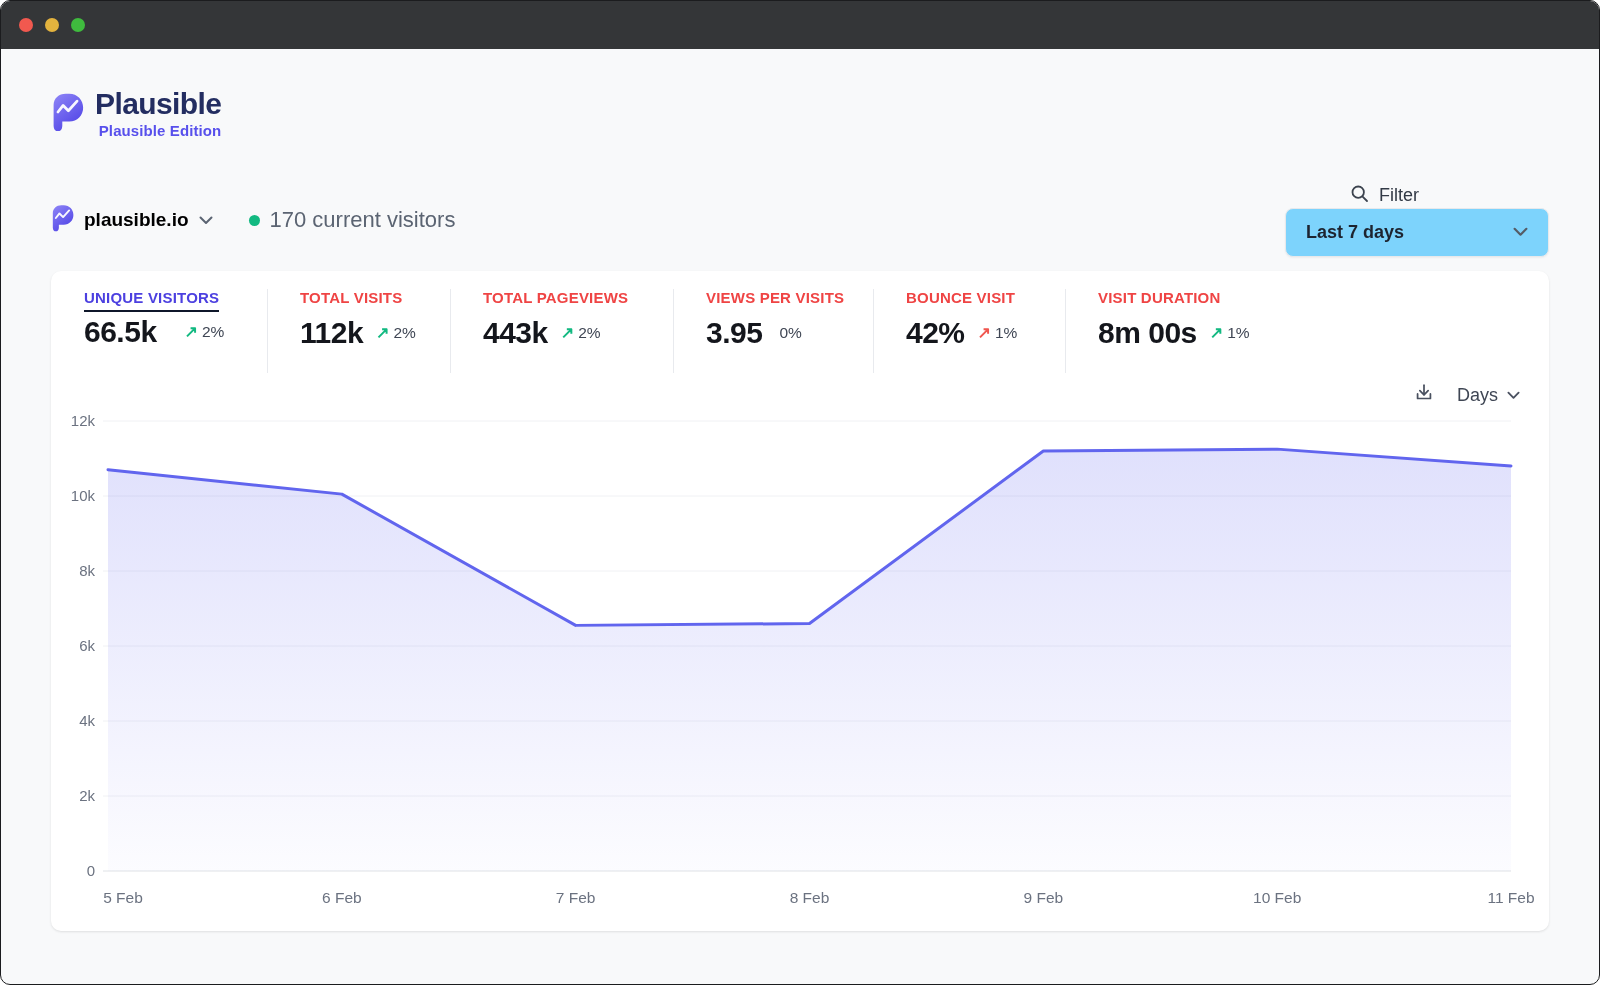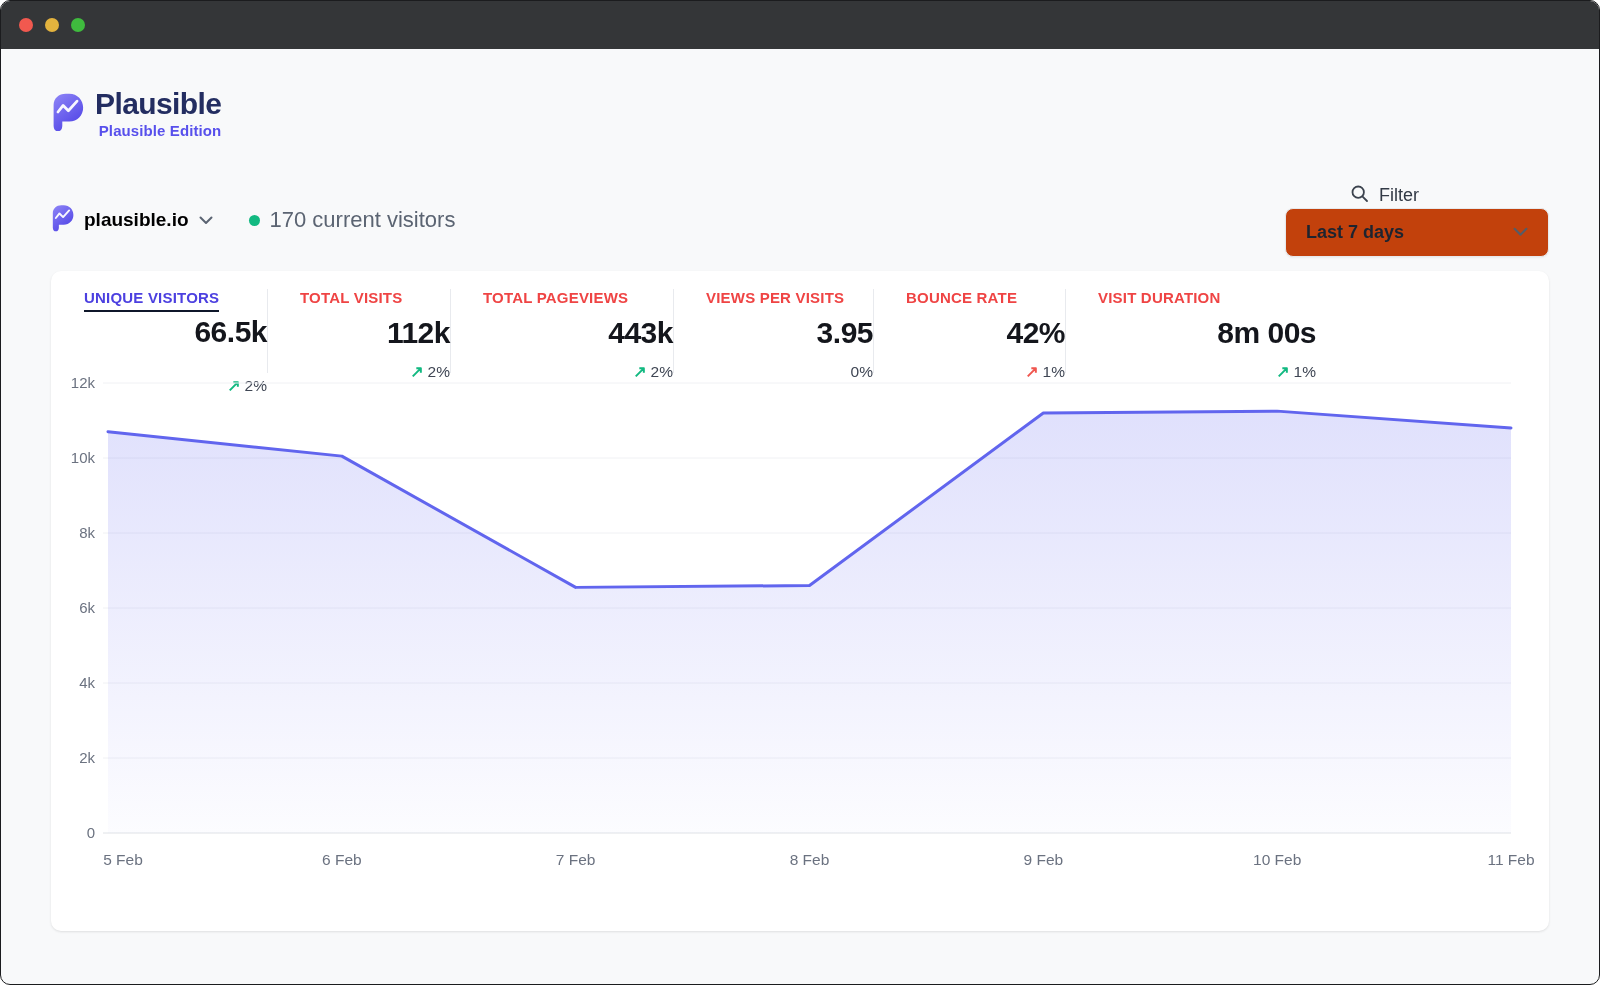--- a/index.html
+++ b/index.html
@@ -18,38 +18,38 @@
   .site-left { display:flex; align-items:center; }
   .site-picker { display:flex; align-items:center; gap:10px; cursor:pointer; }
   .site-name { font-size:19px; font-weight:700; color:#000000; }
   .live { display:flex; align-items:center; gap:10px; margin-left:36px; cursor:pointer; }
   .live-dot { width:11px; height:11px; border-radius:50%; background:#12b981; }
   .live-text { font-size:22px; color:#5b6472; }
 
   .site-right { display:flex; align-items:center;flex-direction:column; }
   .filter-btn { display:flex; align-items:center; gap:9px; cursor:pointer; }
   .filter-label { font-size:18px; color:#323a46; }
-  .datebox { margin-left:65px; width:264px; height:49px; box-sizing:border-box; background:#c2410c;
+  .datebox { margin-left:65px; width:264px; height:49px; box-sizing:border-box; background:#7dd3fc;
              border:1px solid #e7e9ec; border-radius:8px; box-shadow:0 1px 2px rgba(0,0,0,.05);
              display:flex; align-items:center; padding:9px 20px; cursor:pointer; }
   .datebox-label { font-size:18px; font-weight:600; color:#1d2430; }
   .datebox .chev { margin-left:auto; }
 
   .card { margin-top:26px; height:660px; box-sizing:border-box; background:#fff; border-radius:10px;
           box-shadow:0 1px 3px rgba(0,0,0,.07), 0 1px 2px rgba(0,0,0,.04); padding-top:18px; }
 
   .stats { display:flex; padding-left:33px; height:84px; }
   .stat { box-sizing:border-box; padding-left:32px; border-right:1px solid #e8eaee; cursor:pointer; }
   .stat:first-child { padding-left:0; }
   .stat:last-child { border-right:none; }
   .stat:nth-child(1){ width:184px; } .stat:nth-child(2){ width:183px; } .stat:nth-child(3){ width:223px; }
   .stat:nth-child(4){ width:200px; } .stat:nth-child(5){ width:192px; } .stat:nth-child(6){ width:250px; }
   .stat-label { font-size:15px; font-weight:700; color:#ef4444; letter-spacing:0.2px; white-space:nowrap; display:inline-block; }
   .stat.active .stat-label { color:#4c40e0; border-bottom:2px solid #0f172a; padding-bottom:4px; }
-  .stat-value-row { margin-top:9px; display:flex; align-items:flex-end; gap:13px;flex-direction:column; }
+  .stat-value-row { margin-top:9px; display:flex; align-items:center; gap:13px; }
   .stat.active .stat-value-row { margin-top:3px; }
   .stat:first-child .stat-value-row { gap:28px; }
   .stat-value { font-size:30px; font-weight:800; color:#14161c; letter-spacing:-0.5px; white-space:nowrap; }
   .stat-change { font-size:15.5px; color:#3f4654; display:flex; align-items:center; gap:4px; }
   .arrow { font-weight:700; font-size:16px; line-height:1; }
 
   .chart-controls { height:32px; margin-top:6px; display:flex; justify-content:flex-end; align-items:center;
                     gap:22px; padding-right:29px; }
   .download-btn { display:flex; align-items:center; cursor:pointer; }
   .interval-picker { display:flex; align-items:center; gap:9px; cursor:pointer; }
@@ -178,41 +178,60 @@
           <span class="stat-label">VIEWS PER VISITS</span>
           <div class="stat-value-row">
             <span class="stat-value">3.95</span>
             <span class="stat-change">
                 <span class="arrow" style="color: rgb(107, 114, 128);"></span>
                 <span>0%</span>
               </span>
           </div>
         </div>
         <div class="stat">
-          <span class="stat-label">BOUNCE RATE</span>
+          <span class="stat-label">BOUNCE VISIT</span>
           <div class="stat-value-row">
             <span class="stat-value">42%</span>
             <span class="stat-change">
                 <span class="arrow" style="color: rgb(240, 86, 79);">↗</span>
                 <span>1%</span>
               </span>
           </div>
         </div>
         <div class="stat">
           <span class="stat-label">VISIT DURATION</span>
           <div class="stat-value-row">
             <span class="stat-value">8m 00s</span>
             <span class="stat-change">
                 <span class="arrow" style="color: rgb(18, 185, 129);">↗</span>
                 <span>1%</span>
               </span>
           </div>
         </div>
       </div>
 
+      <div class="chart-controls">
+        <span class="download-btn">
+          <span>
+            <svg width="22" height="22" viewBox="0 0 24 24" fill="none" stroke="#4a5160" stroke-width="1.9" stroke-linecap="round" stroke-linejoin="round">
+              <path d="M12 3.5 V13.5"></path>
+                <path d="M7.5 9.5 L12 14 L16.5 9.5"></path>
+                <path d="M5 13 V18 H19 V13"></path>
+            </svg>
+          </span>
+        </span>
+        <span class="interval-picker">
+          <span class="interval-label">Days</span>
+          <span>
+            <svg width="13" height="9" viewBox="0 0 14 9">
+                <path d="M1.5 1.5 L7 7 L12.5 1.5" fill="none" stroke="#4a5160" stroke-width="2" stroke-linecap="round" stroke-linejoin="round"></path>
+              </svg>
+          </span>
+        </span>
+      </div>
 
       <div class="chart-wrap">
         <svg id="chartsvg" width="1500" height="500" viewBox="0 0 1500 500">
           <defs>
             <linearGradient id="areagrad" x1="0" y1="0" x2="0" y2="1">
               <stop offset="0" stop-color="#6366f1" stop-opacity="0.20"></stop>
               <stop offset="1" stop-color="#6366f1" stop-opacity="0.02"></stop>
             </linearGradient>
           </defs>
         <line x1="52" x2="1460" y1="460" y2="460" class="grid base"></line>

